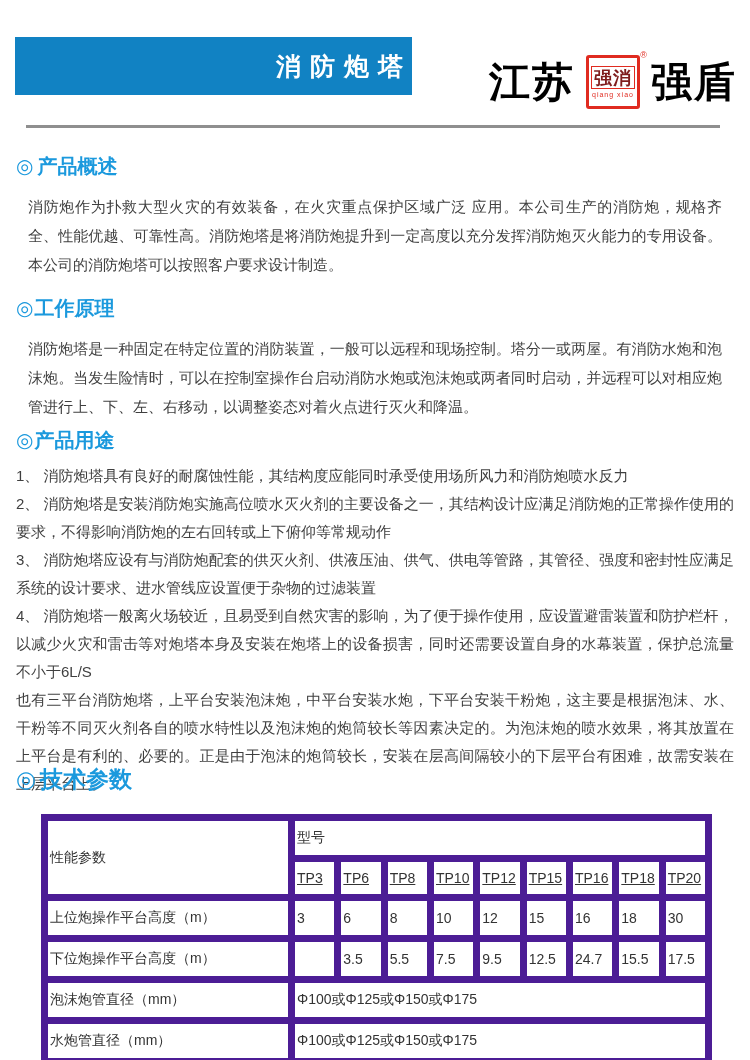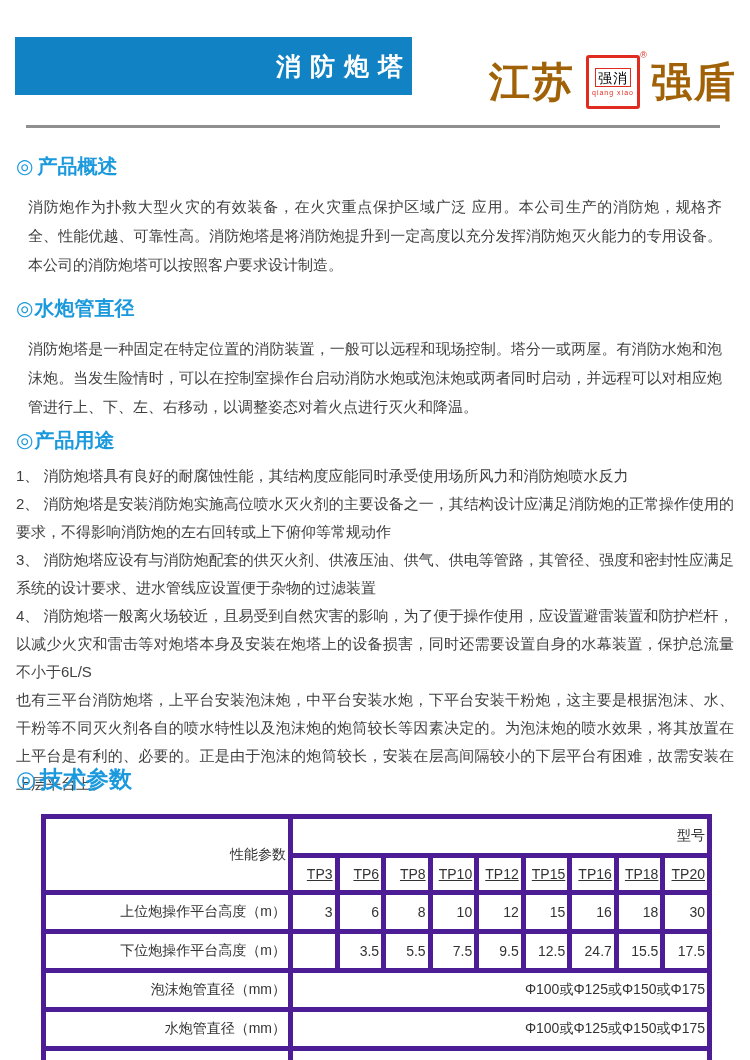--- a/index.html
+++ b/index.html
@@ -15,29 +15,29 @@
     background:#1182c3;display:flex;align-items:center;justify-content:flex-end;
   }
   .banner-title{
     color:#ffffff;font-size:25px;font-weight:bold;
     letter-spacing:9px;text-indent:9px;white-space:nowrap;
   }
   .logo{
     position:absolute;right:13px;top:50px;height:64px;
     display:flex;align-items:center;gap:11px;
   }
-  .brand-cn{font-size:41px;font-weight:bold;color:#a16207;letter-spacing:2px;white-space:nowrap;}
+  .brand-cn{font-size:41px;font-weight:bold;color:#000000;letter-spacing:2px;white-space:nowrap;}
   .logo-mark{
     position:relative;width:54px;height:54px;box-sizing:border-box;
     border:3px solid #e02b20;border-radius:3px;background:#fff;
     display:flex;flex-direction:column;align-items:center;justify-content:center;
   }
   .logo-mark-inner{
     border:1px solid #e02b20;padding:1px 2px 0 2px;
-    font-size:14px;font-weight:normal;color:#000000;letter-spacing:1px;line-height:1.15;
+    font-size:18px;font-weight:bold;color:#7f1d1d;letter-spacing:1px;line-height:1.15;
   }
   .logo-pinyin{font-size:7px;color:#e02b20;letter-spacing:1px;margin-top:2px;white-space:nowrap;}
   .reg-mark{position:absolute;top:-8px;right:-10px;font-size:9px;color:#e02b20;}
   .divider{position:absolute;left:26px;top:125px;width:694px;height:3px;background:#8f8f8f;}
   
   .section{position:absolute;left:16px;right:16px;}
   #sec-overview{top:153px;}
   #sec-principle{top:295px;}
   #sec-usage{top:427px;}
   #sec-specs{top:764px;}
@@ -52,21 +52,21 @@
   .para{
     font-size:15px;line-height:29px;margin:12px;text-align:justify;color:#3f3f3f;
   }
   .usage-item{font-size:15px;line-height:28px;margin:0;text-align:justify;color:#3f3f3f;}
   
   .spec-table{
     margin:20px 0 0 25px;width:671px;table-layout:fixed;
     border-collapse:collapse;font-size:14px;color:#333333;background:#fff;
   }
   .spec-table td{
-    border:5px solid #4c1d95;text-align:right;vertical-align:middle;
+    border:7px solid #4c1d95;text-align:left;vertical-align:middle;
     padding:8px 2px;overflow:hidden;white-space:nowrap;
   }
   .row-h1{height:36px;}
   .row-h2{height:32px;text-decoration:underline;}
   .row-data{height:28px;}
   col.param-col{width:247px;}
 </style>
 </head>
 <body>
 
@@ -92,21 +92,21 @@
   <h2 class="sec-title">
     <span class="bullet">◎</span>
     <span>产品概述</span>
   </h2>
   <p class="para">消防炮作为扑救大型火灾的有效装备，在火灾重点保护区域广泛 应用。本公司生产的消防炮，规格齐全、性能优越、可靠性高。消防炮塔是将消防炮提升到一定高度以充分发挥消防炮灭火能力的专用设备。本公司的消防炮塔可以按照客户要求设计制造。</p>
 </div>
 
 <div class="section" id="sec-principle">
   <h2 class="sec-title tight">
     <span class="bullet">◎</span>
-    <span>水炮管直径</span>
+    <span>工作原理</span>
   </h2>
   <p class="para">消防炮塔是一种固定在特定位置的消防装置，一般可以远程和现场控制。塔分一或两屋。有消防水炮和泡沫炮。当发生险情时，可以在控制室操作台启动消防水炮或泡沫炮或两者同时启动，并远程可以对相应炮管进行上、下、左、右移动，以调整姿态对着火点进行灭火和降温。</p>
 </div>
 
 <div class="section" id="sec-usage">
   <h2 class="sec-title tight">
     <span class="bullet">◎</span>
     <span>产品用途</span>
   </h2>
   <div class="usage-item">1、 消防炮塔具有良好的耐腐蚀性能，其结构度应能同时承受使用场所风力和消防炮喷水反力</div>

